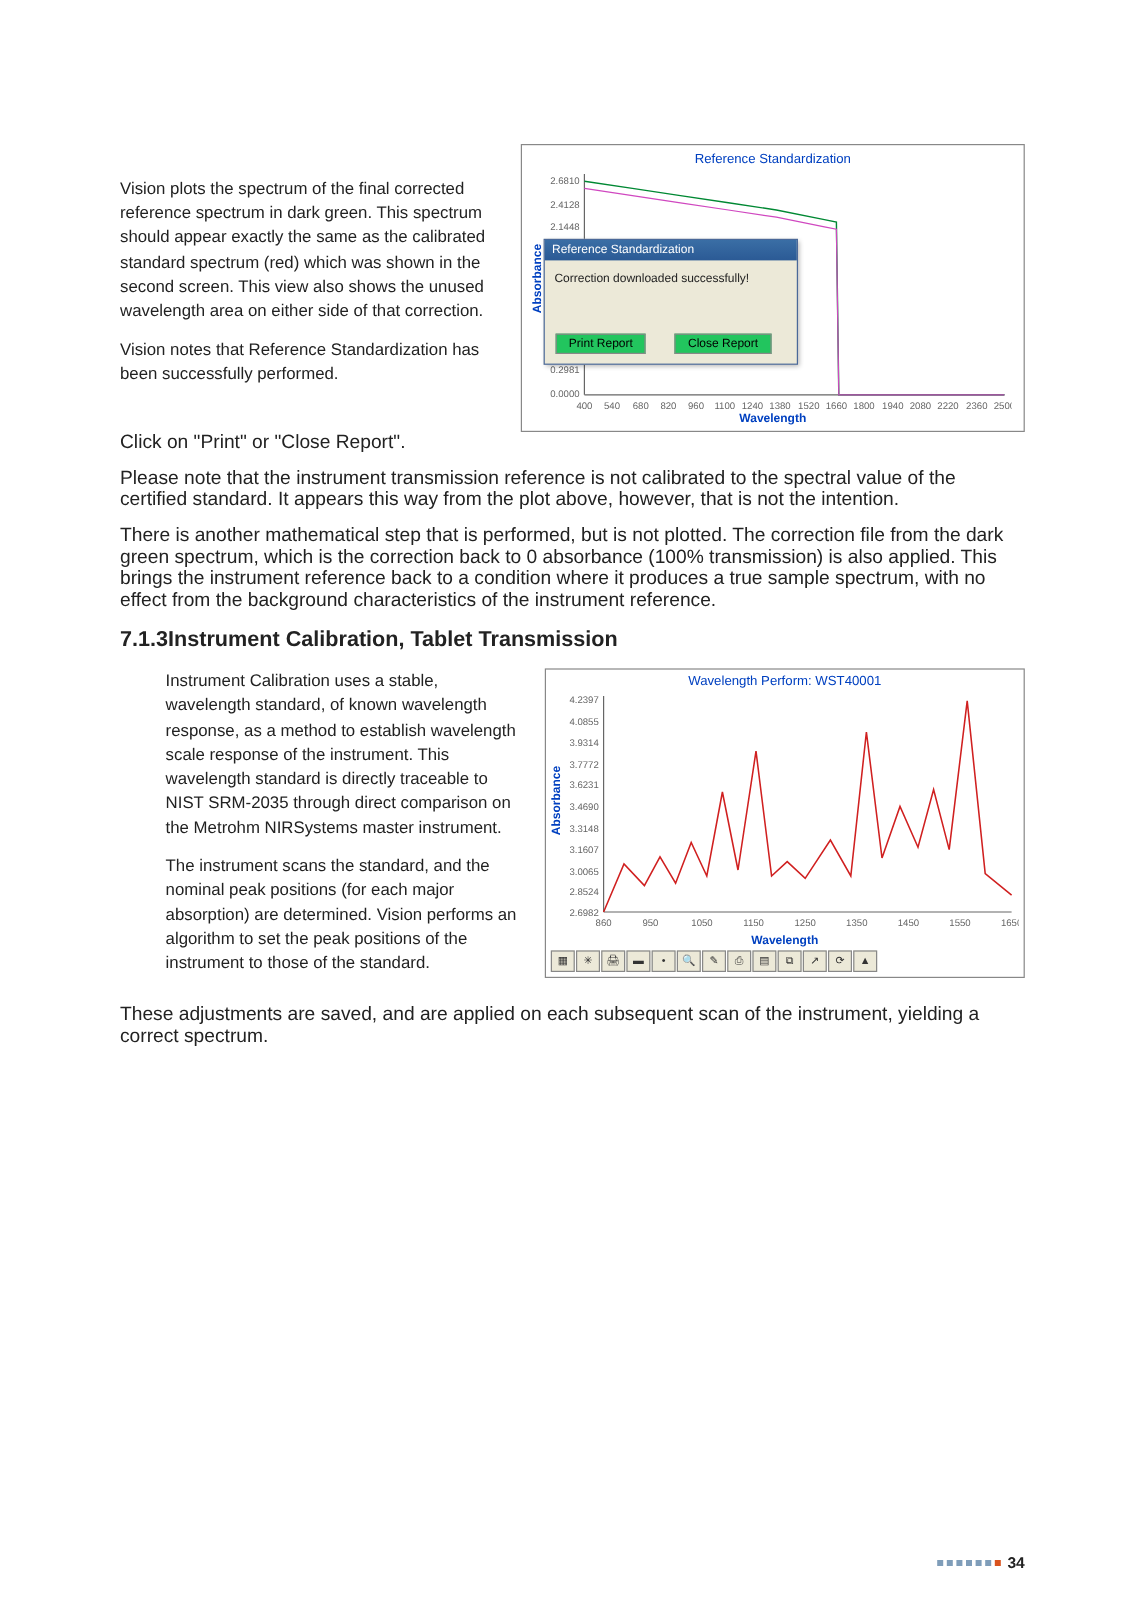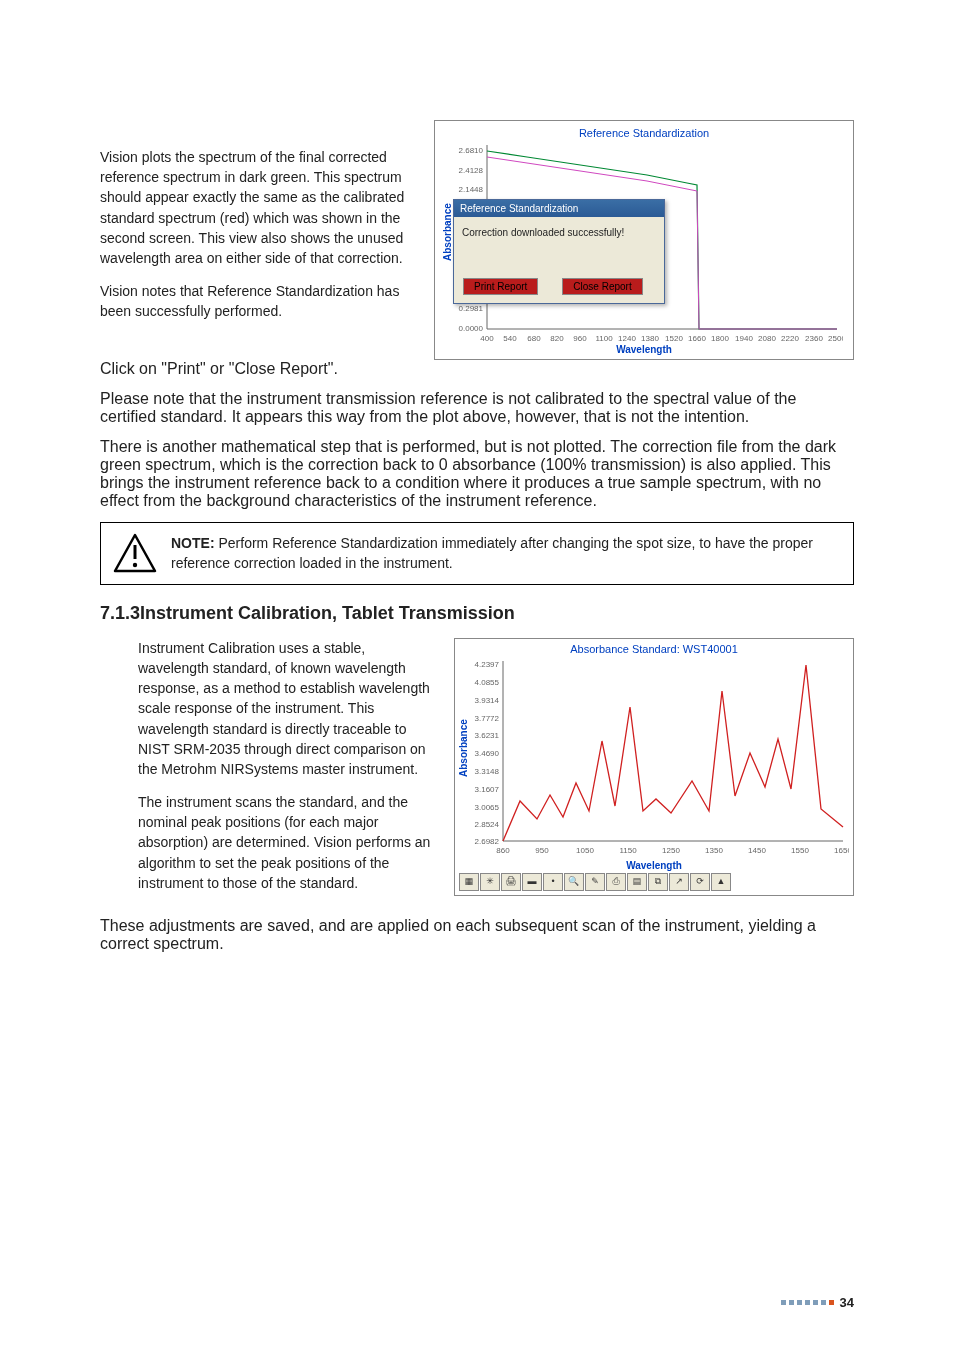--- a/index.html
+++ b/index.html
@@ -67,21 +67,21 @@
     padding: 10px 8px 8px 8px;
     font-size: 10px;
     color: #222;
   }
   .modal-btns {
     display: flex;
     gap: 24px;
     padding: 6px 8px 8px 9px;
   }
   .modal-btn {
-    background: #b91c1c;
+    background: #22c55e;
     border: 1px solid #888;
     font-size: 10px;
     padding: 2px 10px;
     font-family: inherit;
   }
   .note-box {
     border: 1px solid #000;
     display: flex;
     align-items: center;
     gap: 14px;
@@ -216,44 +216,34 @@
           <button class="modal-btn">Close Report</button>
         </div>
       </div>
     </div>
   </div>
 
   <p class="p">Click on "Print" or "Close Report".</p>
   <p class="p">Please note that the instrument transmission reference is not calibrated to the spectral value of the certified standard. It appears this way from the plot above, however, that is not the intention.</p>
   <p class="p">There is another mathematical step that is performed, but is not plotted. The correction file from the dark green spectrum, which is the correction back to 0 absorbance (100% transmission) is also applied. This brings the instrument reference back to a condition where it produces a true sample spectrum, with no effect from the background characteristics of the instrument reference.</p>
 
-  <div class="note-box">
-    <svg class="warn-icon" viewBox="0 0 44 40">
-      <path d="M22 2 L42 38 L2 38 Z" fill="none" stroke="#000" stroke-width="2.5" stroke-linejoin="round"></path>
-      <line x1="22" y1="12" x2="22" y2="26" stroke="#000" stroke-width="3"></line>
-      <circle cx="22" cy="32" r="2.2" fill="#000"></circle>
-    </svg>
-    <div class="note-text">
-      <b>NOTE:</b><span> Perform Reference Standardization immediately after changing the spot size, to have the proper reference correction loaded in the instrument.</span>
-    </div>
-  </div>
 
   <div class="sec-heading">
     <span>7.1.3</span>
     <span>Instrument Calibration, Tablet Transmission</span>
   </div>
 
   <div class="row2">
     <div class="col-text">
       <p class="p">Instrument Calibration uses a stable, wavelength standard, of known wavelength response, as a method to establish wavelength scale response of the instrument. This wavelength standard is directly traceable to NIST SRM-2035 through direct comparison on the Metrohm NIRSystems master instrument.</p>
       <p class="p">The instrument scans the standard, and the nominal peak positions (for each major absorption) are determined. Vision performs an algorithm to set the peak positions of the instrument to those of the standard.</p>
     </div>
 
     <div class="chart-box2">
-      <div class="chart-title">Absorbance Standard: WST40001</div>
+      <div class="chart-title">Wavelength Perform: WST40001</div>
       <svg class="chart-svg" width="390" height="205" viewBox="0 0 390 205">
         <text class="ylab-rot" x="0" y="0" transform="translate(8,120) rotate(-90)">Absorbance</text>
         <g transform="translate(44,4)">
           <line x1="0" y1="0" x2="0" y2="180" stroke="#666"></line>
           <line x1="0" y1="180" x2="340" y2="180" stroke="#666"></line>
 
           <text class="tick-label" x="-4" y="6" text-anchor="end">4.2397</text>
           <text class="tick-label" x="-4" y="24" text-anchor="end">4.0855</text>
           <text class="tick-label" x="-4" y="42" text-anchor="end">3.9314</text>
           <text class="tick-label" x="-4" y="60" text-anchor="end">3.7772</text>

